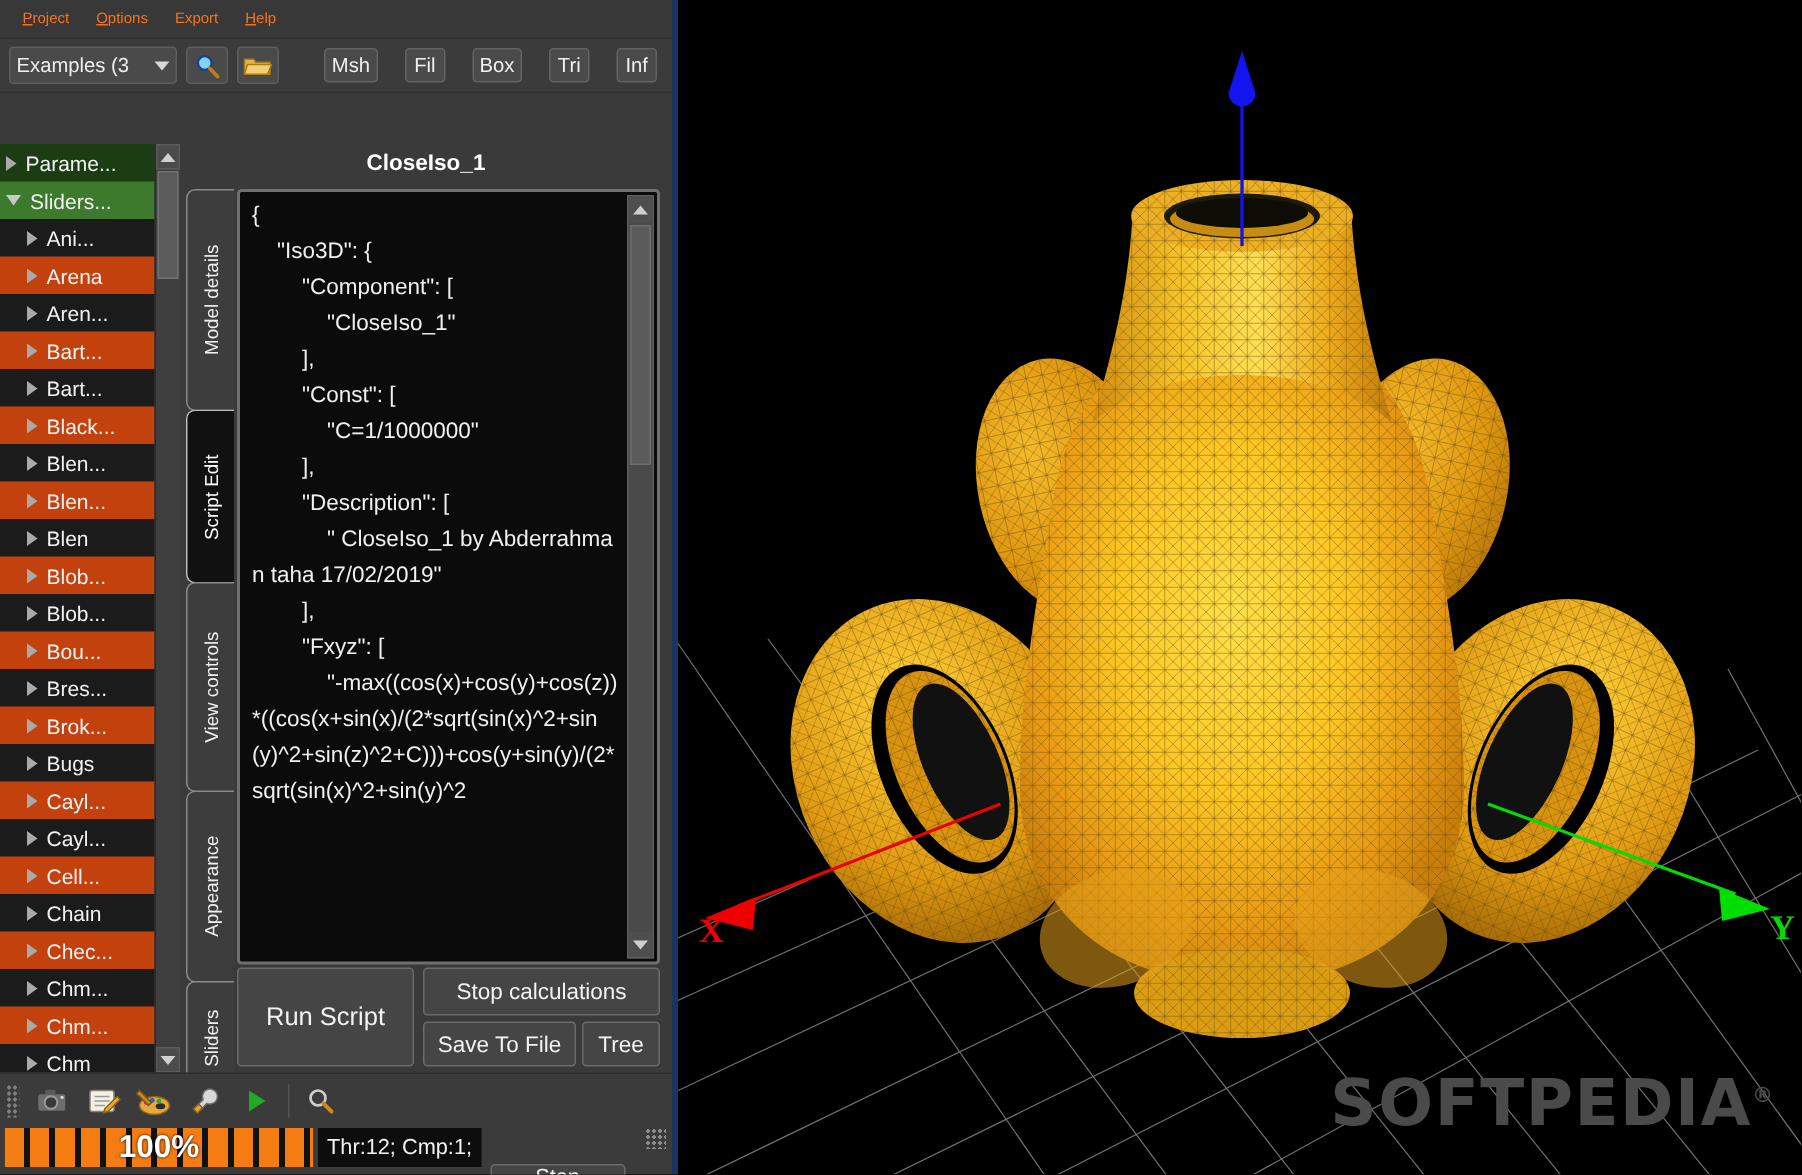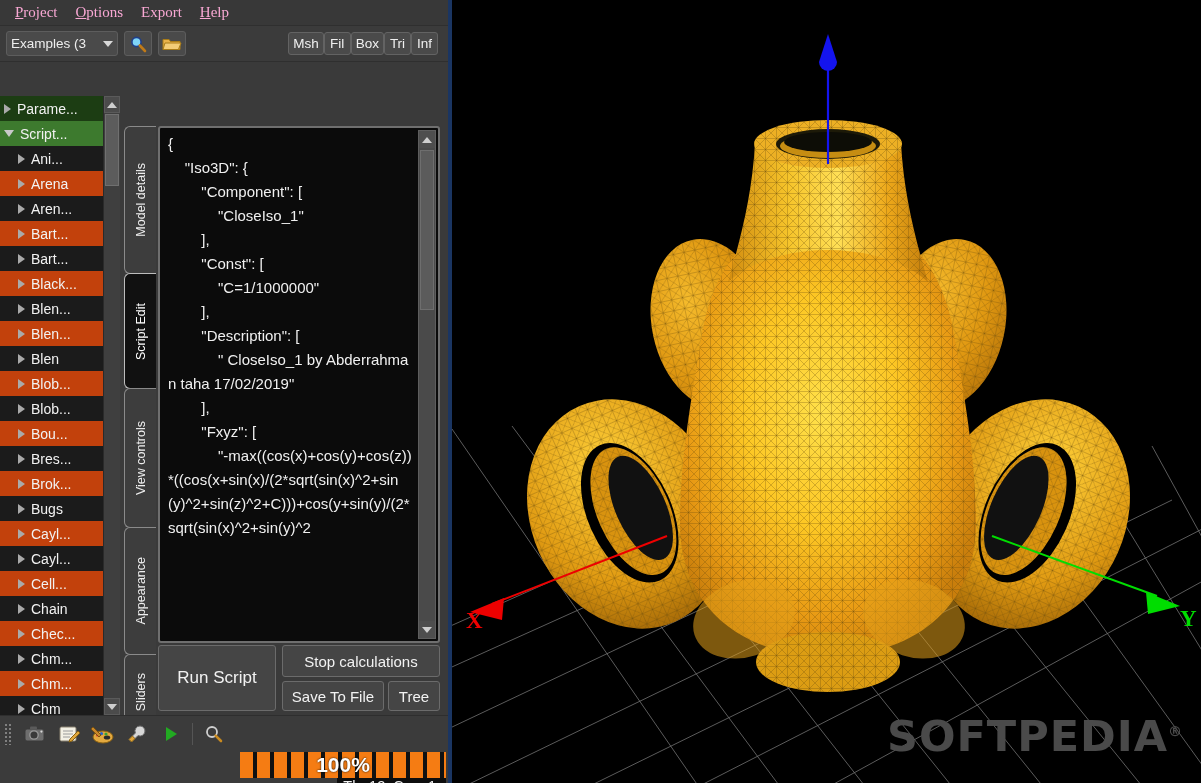--- a/index.html
+++ b/index.html
@@ -51,23 +51,22 @@
   .wb-min { width: 15px; height: 1.6px; background: #1a1a1a; }
   .wb-max { width: 13px; height: 13px; border: 1.5px solid #1a1a1a; }
   .wb-close svg { display: block; }
 
   .menubar {
     height: 26px; background: #383838;
     display: flex; align-items: center; padding-left: 6px;
     border-bottom: 1px solid #2f2f2f;
   }
   .menu-item {
-    font-size: 15px; color: #f9a8d4; padding: 3px 9px; cursor: default;
+    font-size: 10px; color: #f97316; padding: 3px 9px; cursor: default;
     white-space: nowrap;
-    font-family: Liberation Serif, serif;
   }
   .menu-item u { text-decoration: underline; }
 
   .toolbar1 {
     height: 36px; background: #3b3b3b; display: flex; align-items: center;
     padding: 0 6px; gap: 6px; border-bottom: 1px solid #2f2f2f;
   }
   .combo {
     width: 112px; height: 25px; background: #4a4a4a;
     border: 1px solid #5d5d5d; border-radius: 3px;
@@ -78,21 +77,21 @@
   .caret-down {
     width: 0; height: 0; border-left: 5px solid transparent;
     border-right: 5px solid transparent; border-top: 6px solid #d8d8d8;
     margin-left: 3px; flex: 0 0 auto;
   }
   .tb-icon-btn {
     width: 28px; height: 25px; background: #4a4a4a;
     border: 1px solid #5d5d5d; border-radius: 3px;
     display: flex; align-items: center; justify-content: center;
   }
-  .tb-right { margin-left: auto; display: flex; gap: 0; padding-right: 4px; }
+  .tb-right { margin-left: auto; display: flex; gap: 18px; padding-right: 4px; }
   .minibtn {
     height: 23px; padding: 0 4px; min-width: 27px;
     background: #4a4a4a; border: 1px solid #636363; border-radius: 3px;
     color: #f0f0f0; font-size: 13.5px;
     display: flex; align-items: center; justify-content: center;
   }
 
   
   .lw-body {
     position: absolute; left: 0; top: 96px; width: 448px; bottom: 68px;
@@ -205,21 +204,21 @@
     border-top: 1px solid #2e2e2e;
   }
   .grip { width: 9px; height: 22px; margin: 0 5px 0 4px;
     background-image: radial-gradient(#8c8c8c 40%, transparent 41%);
     background-size: 4px 4px; opacity: .85; }
   .ic { width: 34px; height: 30px; display: flex; align-items: center; justify-content: center; }
   .sep-v { width: 1px; height: 22px; background: #555; margin: 0 4px; }
 
   .statusbar {
     position: absolute; left: 0; bottom: 0; width: 448px; height: 31px;
-    background: #3b3b3b; display: flex; align-items: flex-end; padding: 0 2px; flex-direction: column;
+    background: #3b3b3b; display: flex; align-items: flex-start; padding: 0 2px;
   }
   .progress {
     position: relative; width: 206px; height: 26px; background: #111;
     overflow: hidden; flex: 0 0 auto; margin-left: 1px;
   }
   .pr-fill {
     position: absolute; left: 0; top: 0; bottom: 0; width: 100%;
     background-image: repeating-linear-gradient(to right,
       #f57c13 0px, #f57c13 13px, #111 13px, #111 17px);
   }
@@ -314,21 +313,21 @@
     <div class="lw-body">
 
       <div class="tree-wrap">
         <div id="tree-rows">
             <div class="tree-row sel-dark tw-indent0">
               <div class="tri-right"></div>
               <span>Parame...</span>
             </div>
             <div class="tree-row sel-green tw-indent0">
               <div class="tri-down"></div>
-              <span>Script...</span>
+              <span>Sliders...</span>
             </div>
             <div class="tree-row odd tw-indent1">
               <div class="tri-right"></div>
               <span>Ani...</span>
             </div>
             <div class="tree-row even tw-indent1">
               <div class="tri-right"></div>
               <span>Arena</span>
             </div>
             <div class="tree-row odd tw-indent1">
@@ -421,20 +420,21 @@
               <div class="sb-up"></div>
             </div>
           <div class="sb-thumb"></div>
           <div class="sb-btn" style="position:absolute;bottom:0;left:0;right:0;">
               <div class="sb-dn"></div>
             </div>
         </div>
       </div>
 
       <div class="editor-col">
+        <div class="panel-title">CloseIso_1</div>
 
         <div class="vtabs" id="vtabs">
             <div class="vtab" style="height: 148px;">
               <span>Model details</span>
             </div>
             <div class="vtab active" style="height: 116px;">
               <span>Script Edit</span>
             </div>
             <div class="vtab" style="height: 140px;">
               <span>View controls</span>

